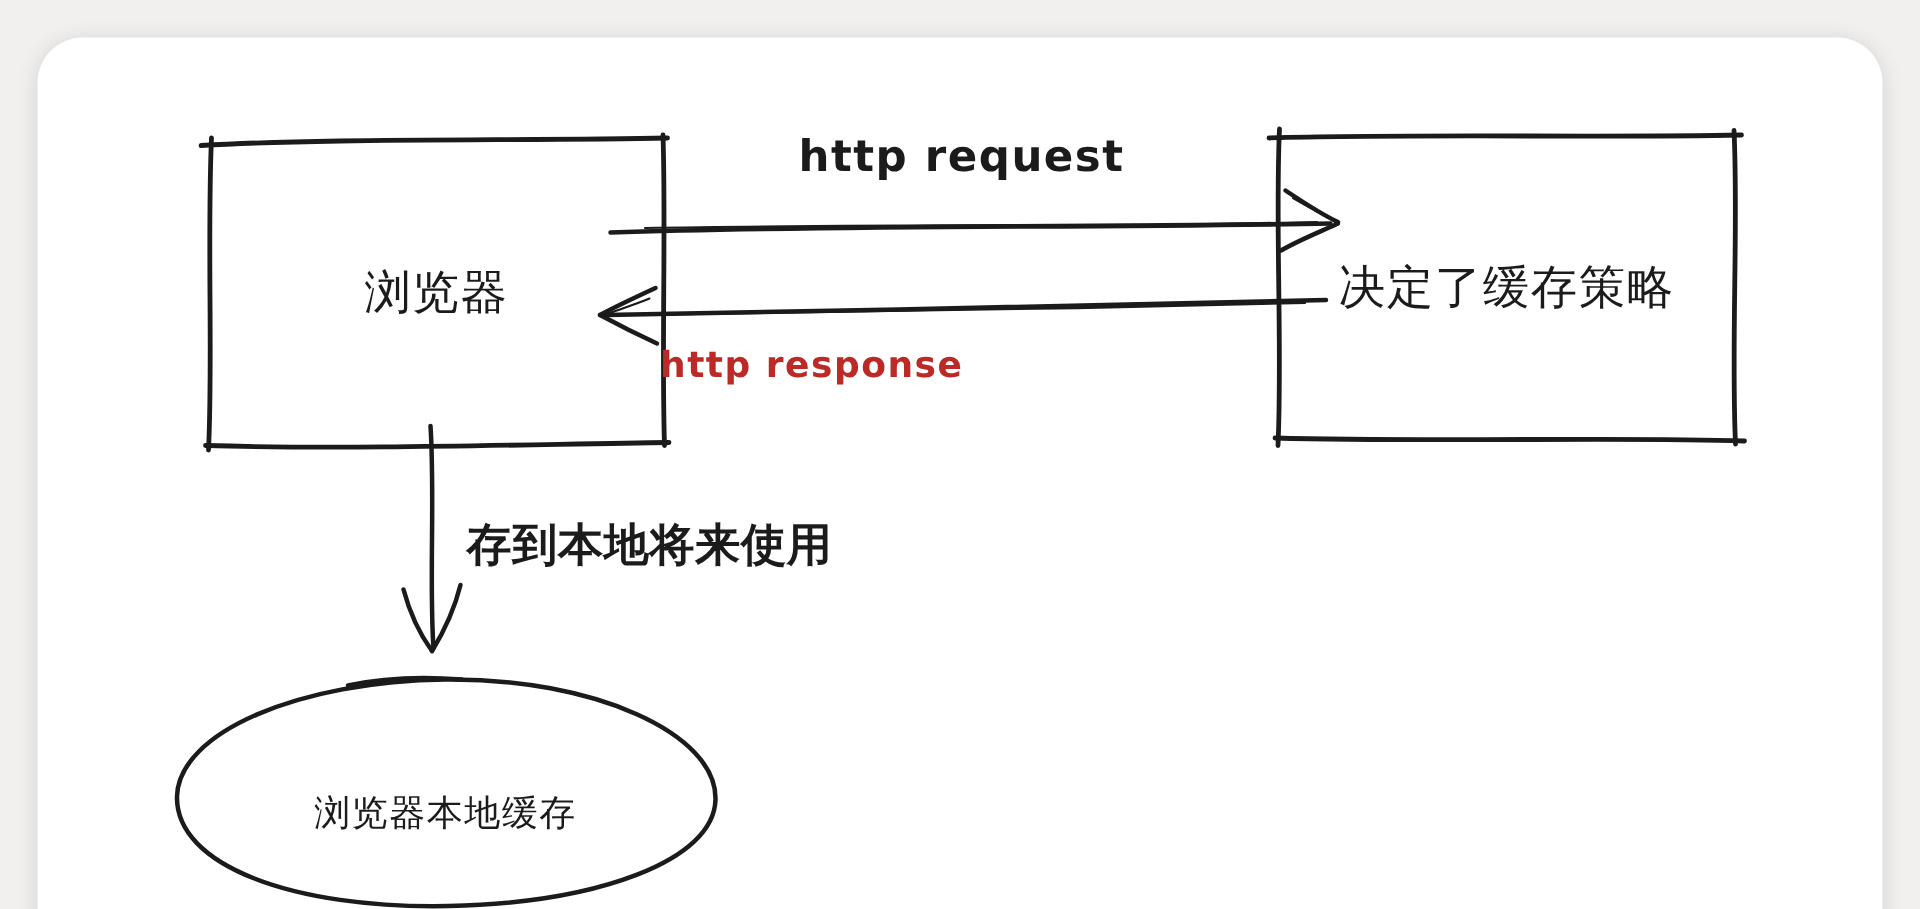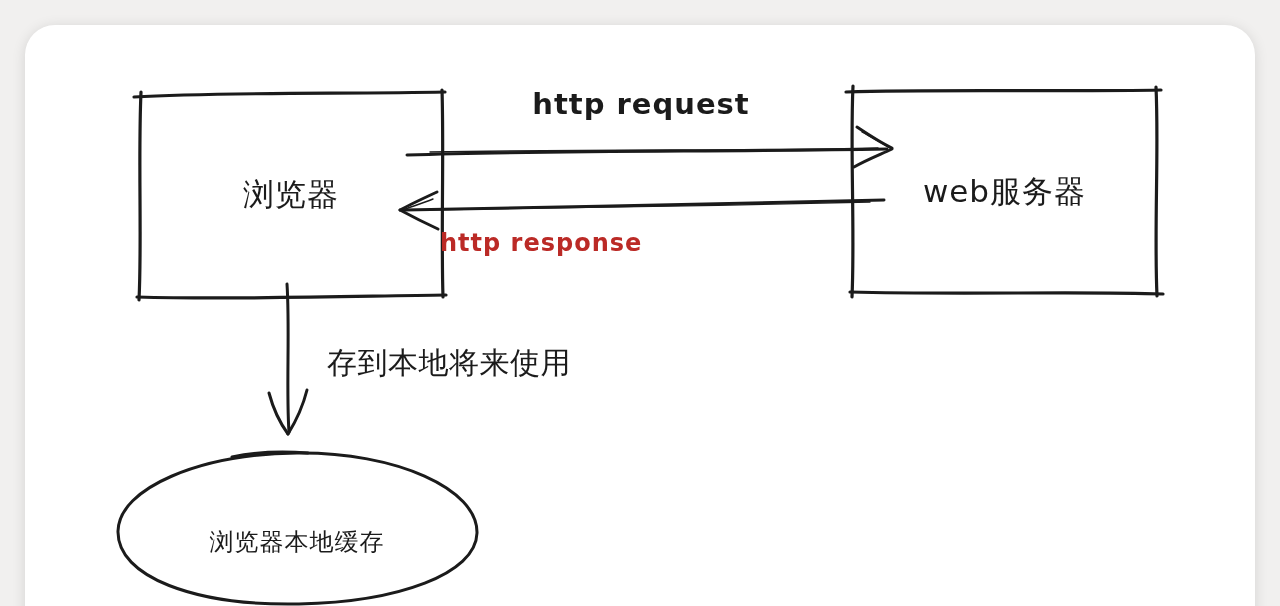--- a/index.html
+++ b/index.html
@@ -68,21 +68,21 @@
   .label-webserver  { left: 852px; top: 90px;  width: 305px; height: 203px; }
   .label-request    { left: 491px; top: 86px;  width: 300px; height: 36px; font-size: 29px; }
   .label-response {
     left: 440px; top: 226px; width: 350px;
     color: var(--accent-red);
     font-size: 24px;
     line-height: 34px;
     display: block;
     text-align: left;
   }
-  .label-save   { left: 311px; top: 345px; height: 36px; font-size: 30px; font-weight: 400; letter-spacing: 0.5px; margin-left: 16px; }
+  .label-save   { left: 311px; top: 345px; height: 36px; font-size: 30px; font-weight: 700; letter-spacing: 0.5px; }
   .label-cache  { left: 117px; top: 524px; width: 360px; height: 36px; font-size: 24px; font-weight: 500; letter-spacing: 1px; }
 </style>
 </head>
 <body>
 
 <div class="stage">
 
   <div class="card"></div>
 
   <svg class="diagram" viewBox="0 0 1280 606" aria-hidden="true">
@@ -124,21 +124,21 @@
     </g>
 
     <g>
       <path class="stroke-main" d="M297,453 C 200,454 119,488 118,531 C 117,577 195,606 299,604 C 398,602 476,574 477,533 C 478,489 396,452 297,453"></path>
       <path class="stroke-main" d="M232,457 C 255,452 282,451 308,453"></path>
     </g>
   </svg>
 
   <div class="label node-label label-browser">浏览器</div>
 
-  <div class="label node-label label-webserver">web服务器</div>
+  <div class="label node-label label-webserver">决定了缓存策略</div>
 
   <div class="label hand label-request">http request</div>
 
   <div class="label-response label hand">
     <div>http response</div>
   </div>
 
   <div class="label label-save">存到本地将来使用</div>
 
   <div class="label label-cache">浏览器本地缓存</div>

